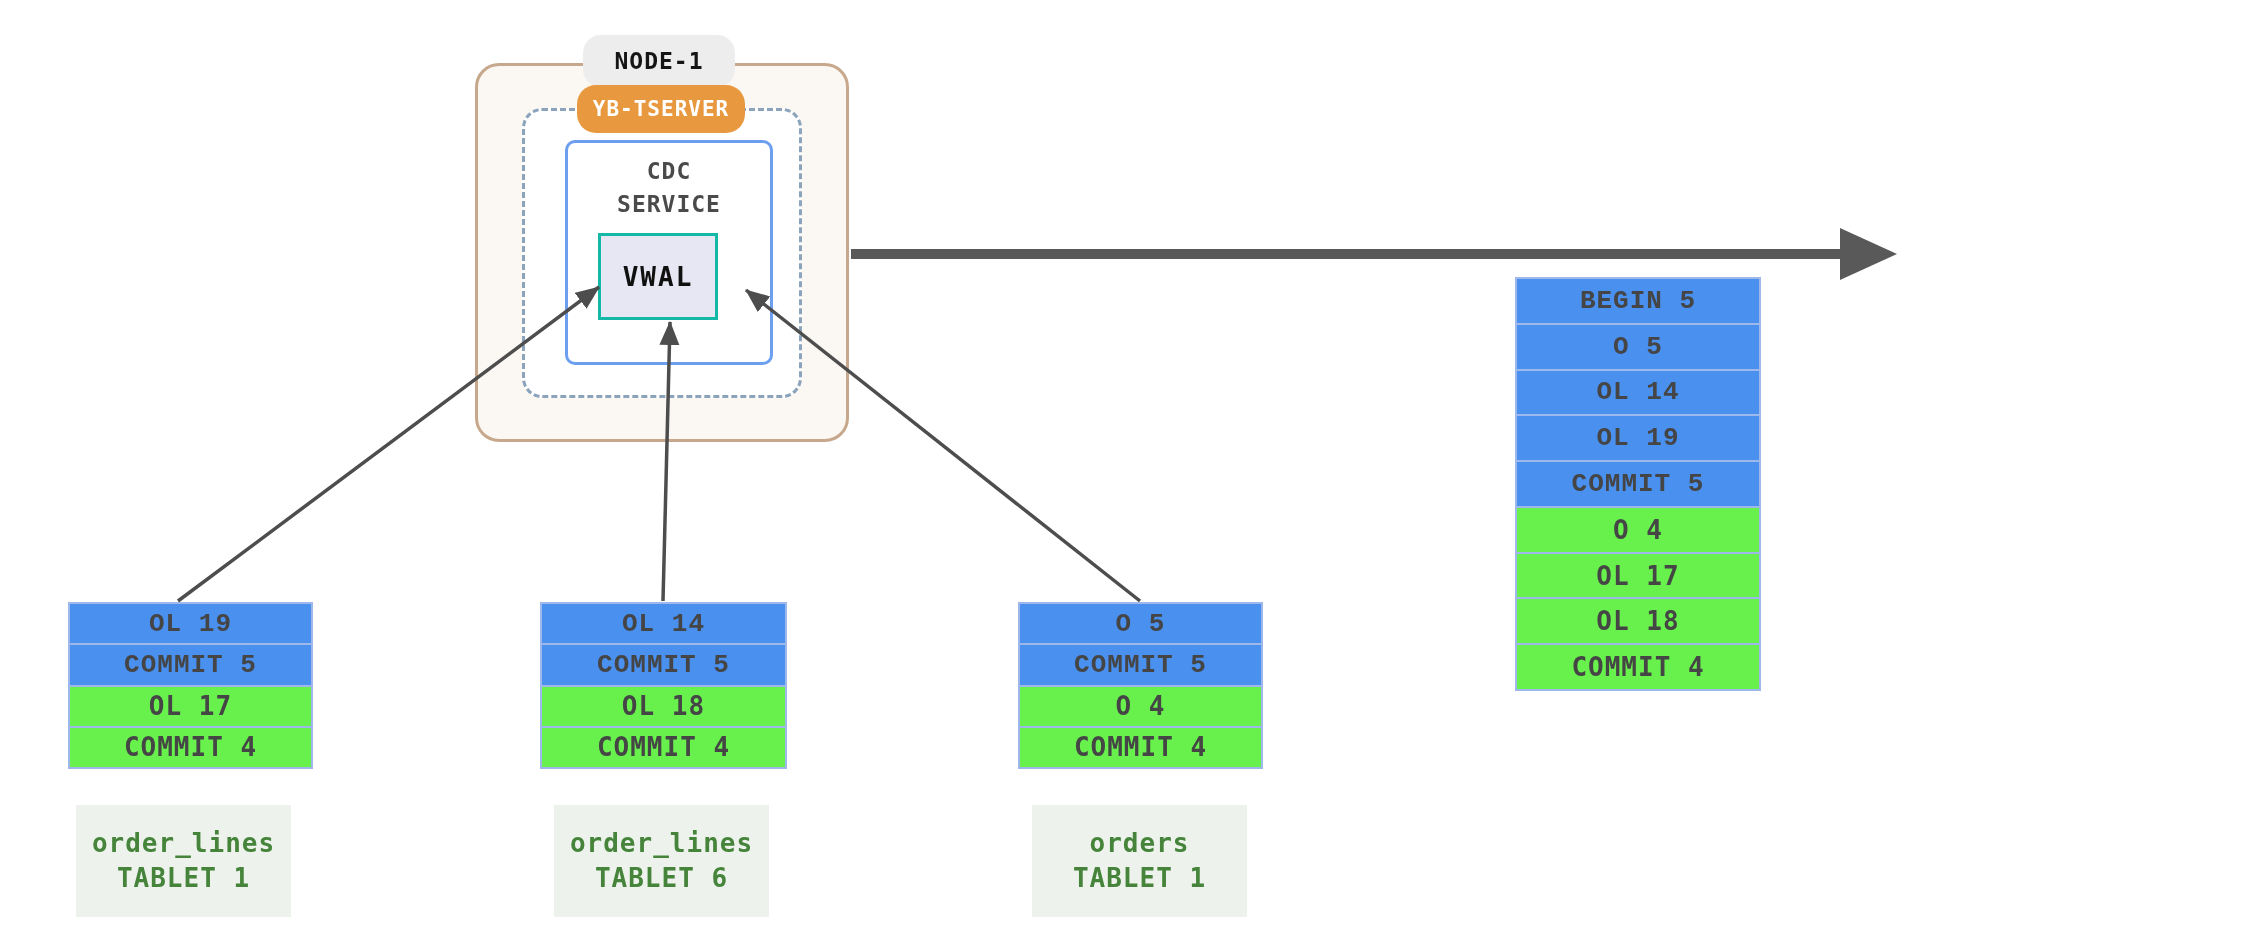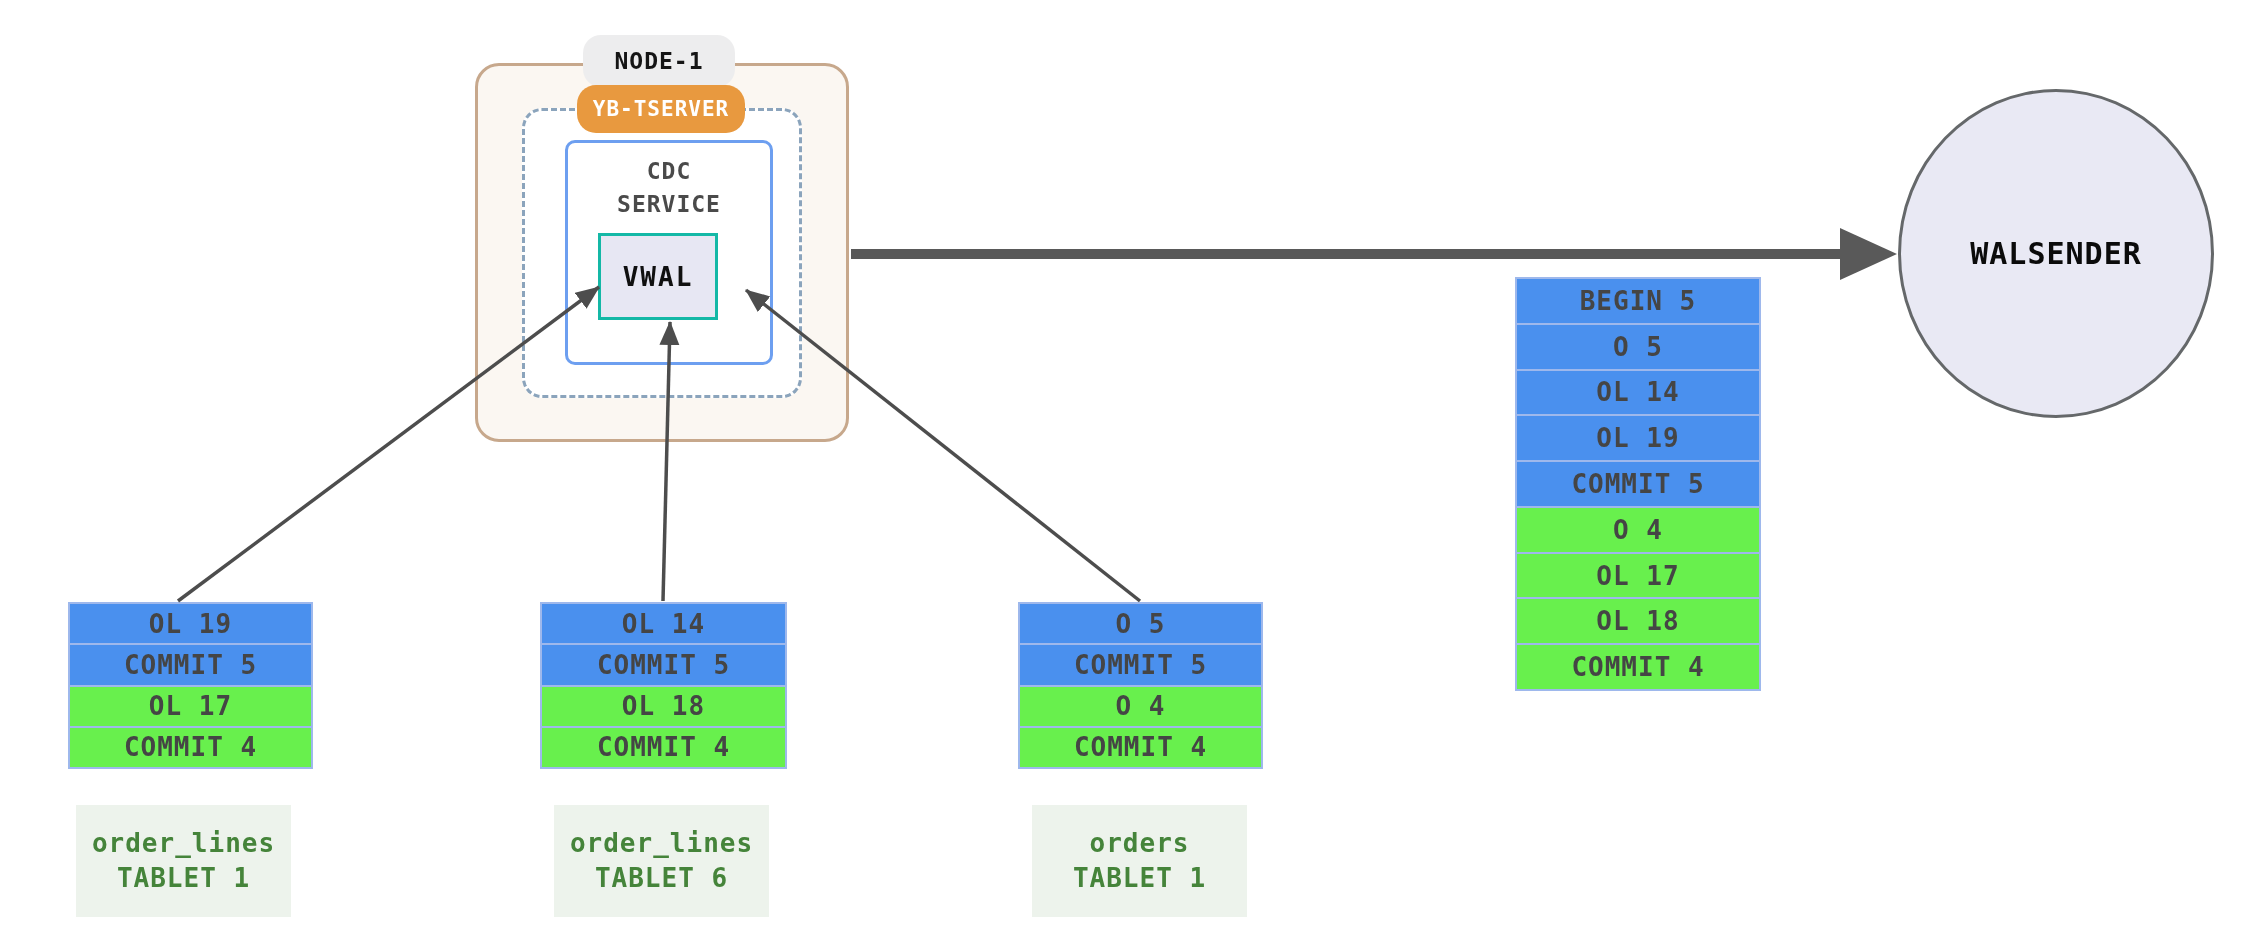--- a/index.html
+++ b/index.html
@@ -36,21 +36,21 @@
 
   
   .stack{display:flex;flex-direction:column;z-index:3;}
   .stack-queue{left:1515px;top:277px;width:246px;height:414px;}
   .stack-t1{left:68px;top:602px;width:245px;height:167px;}
   .stack-t2{left:540px;top:602px;width:247px;height:167px;}
   .stack-t3{left:1018px;top:602px;width:245px;height:167px;}
   .cell{flex:1;display:flex;align-items:center;justify-content:center;
     border:2px solid var(--cellBorder);font-size:26px;color:var(--cellText);letter-spacing:1px;}
   .cell + .cell{margin-top:-2px;}
-  .cell.blue{background:var(--blue);}
+  .cell.blue{background:var(--blue);font-family:Liberation Mono, monospace;}
   .cell.green{background:var(--green);}
 
   
   .plate{top:805px;width:215px;height:112px;background:var(--plateFill);z-index:3;
     display:flex;flex-direction:column;align-items:center;justify-content:center;
     font-size:26px;line-height:35px;color:var(--plateText);letter-spacing:1px;}
   .plate-1{left:76px;}
   .plate-2{left:554px;}
   .plate-3{left:1032px;}
 
@@ -64,21 +64,20 @@
   <div class="abs node1-box"></div>
   <div class="abs dashed-box"></div>
   <div class="abs cdc-box">
     <div class="cdc-title">CDC
 SERVICE</div>
   </div>
   <div class="abs vwal-box">VWAL</div>
   <div class="abs node1-chip">NODE-1</div>
   <div class="abs tserver-chip">YB-TSERVER</div>
 
-  <div class="abs walsender">WALSENDER</div>
 
   <div class="abs stack stack-queue">
       <div class="cell blue">BEGIN 5</div>
       <div class="cell blue">O 5</div>
       <div class="cell blue">OL 14</div>
       <div class="cell blue">OL 19</div>
       <div class="cell blue">COMMIT 5</div>
       <div class="cell green">O 4</div>
       <div class="cell green">OL 17</div>
       <div class="cell green">OL 18</div>

